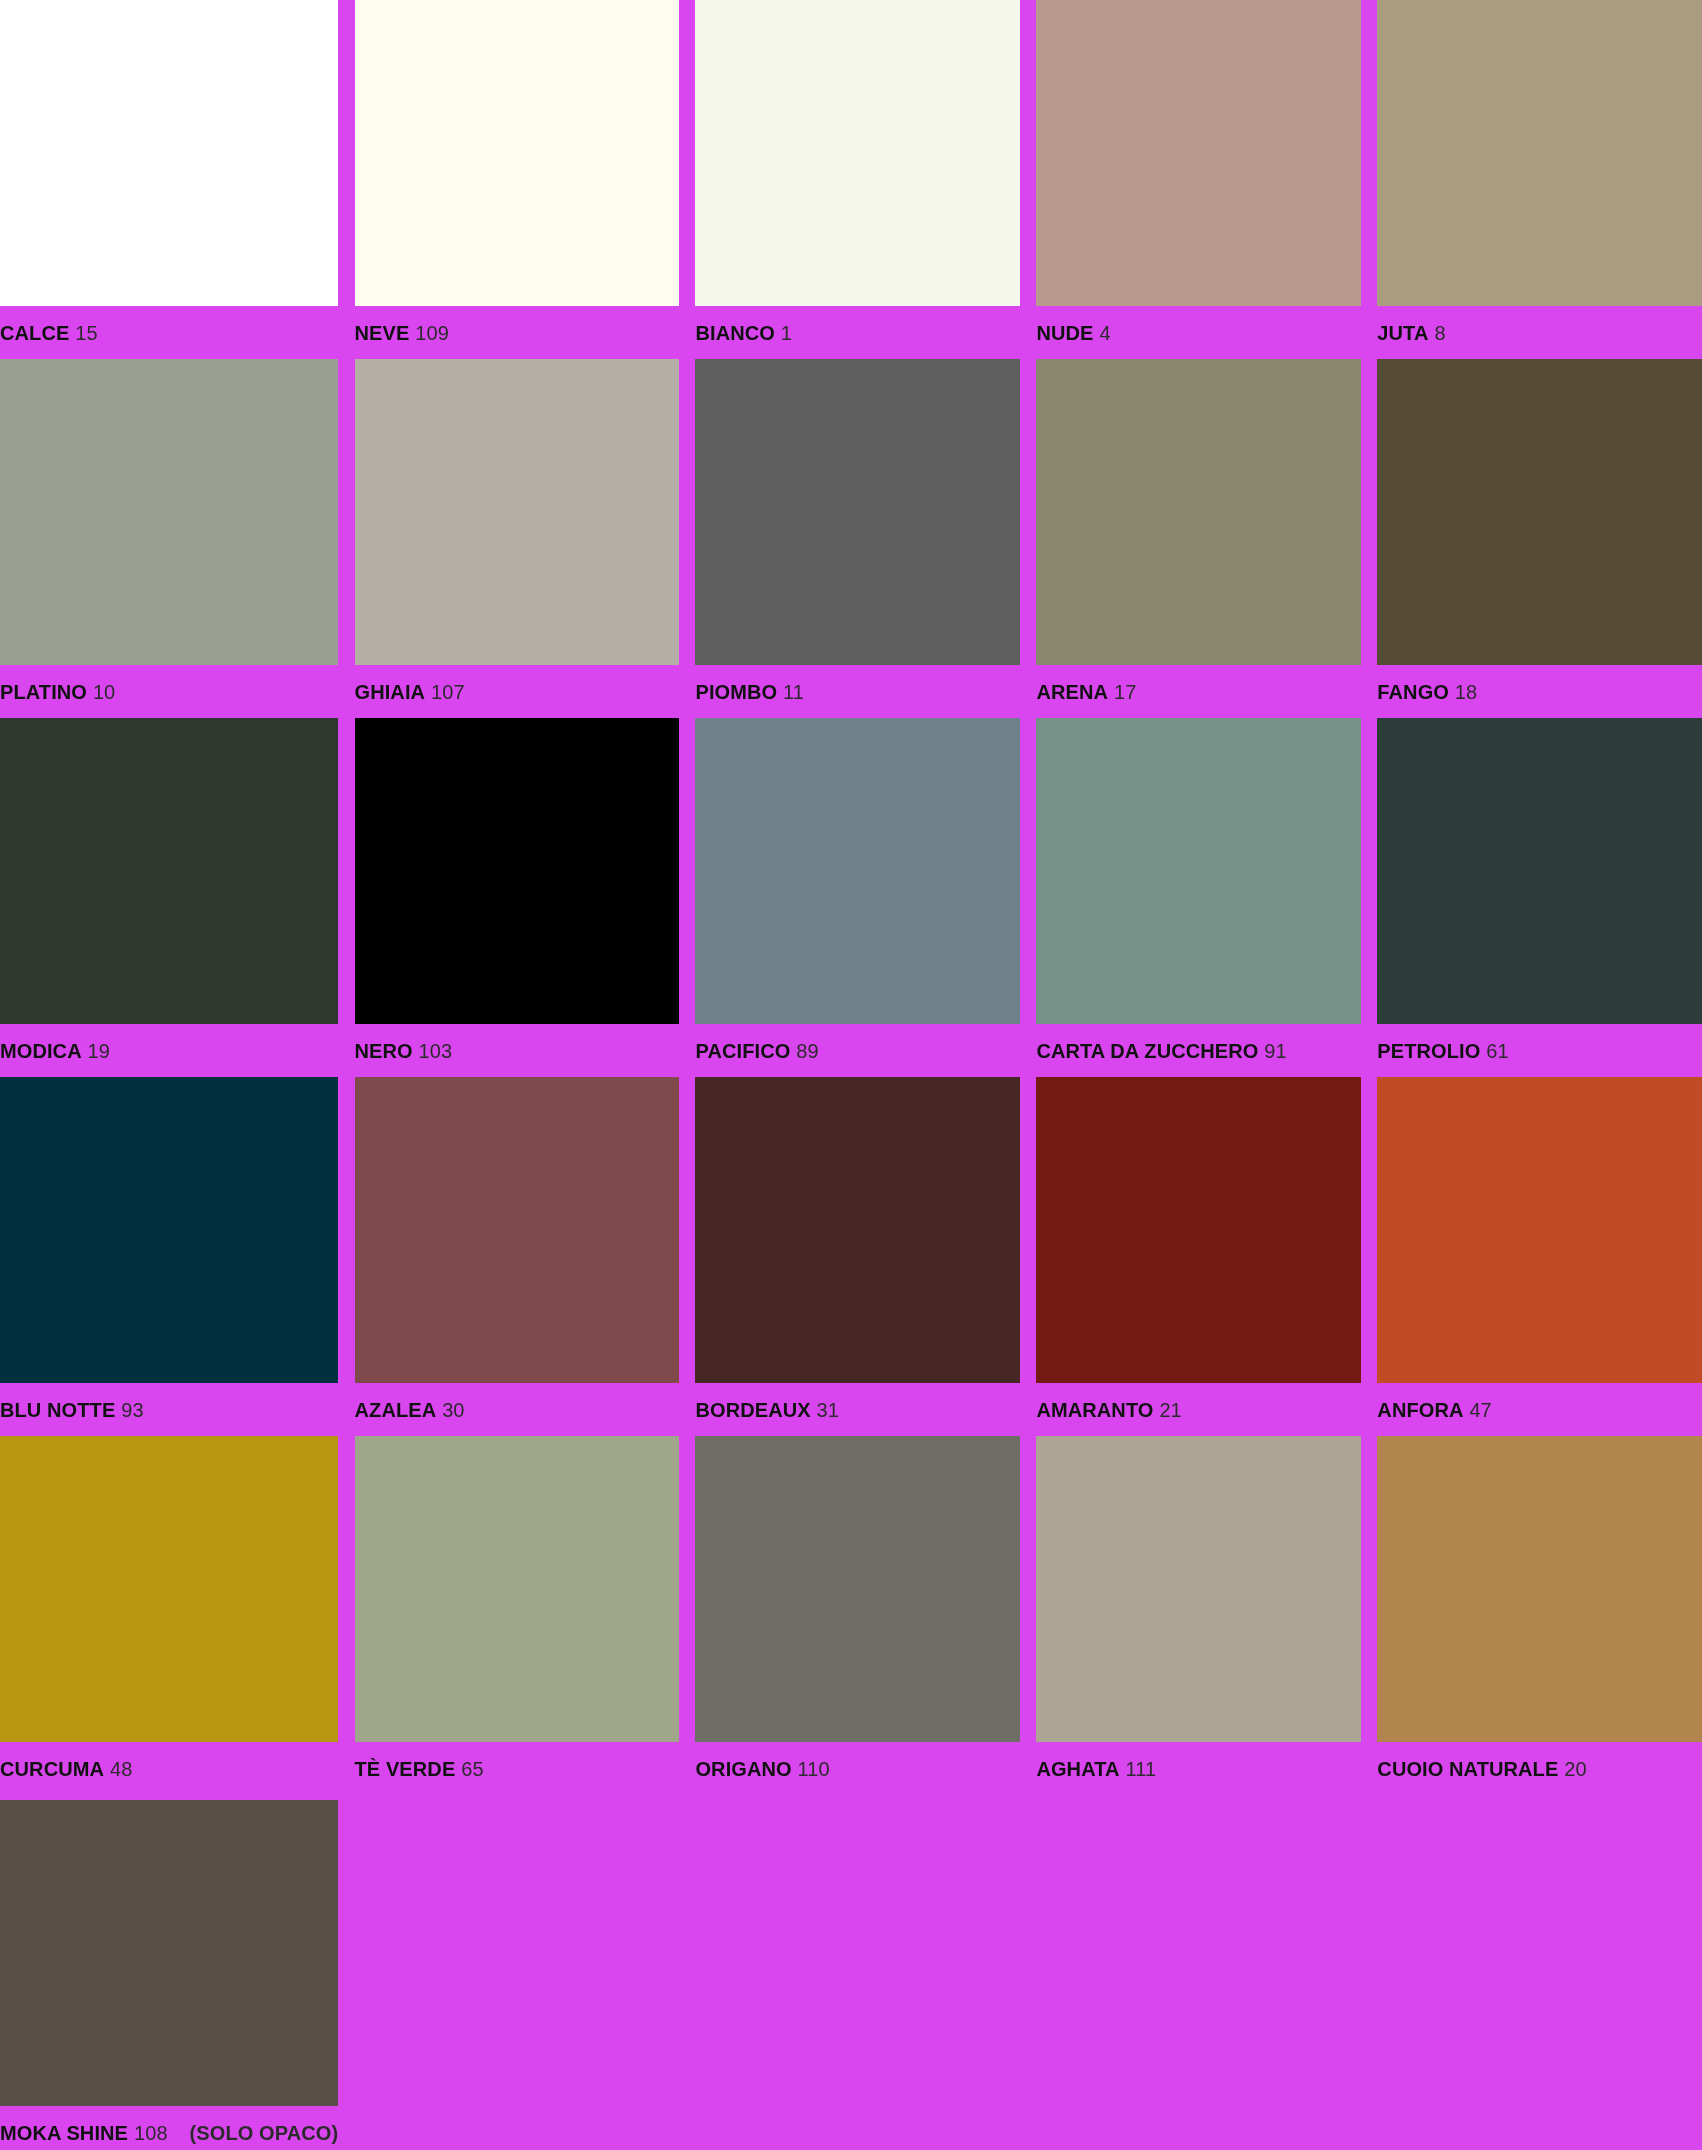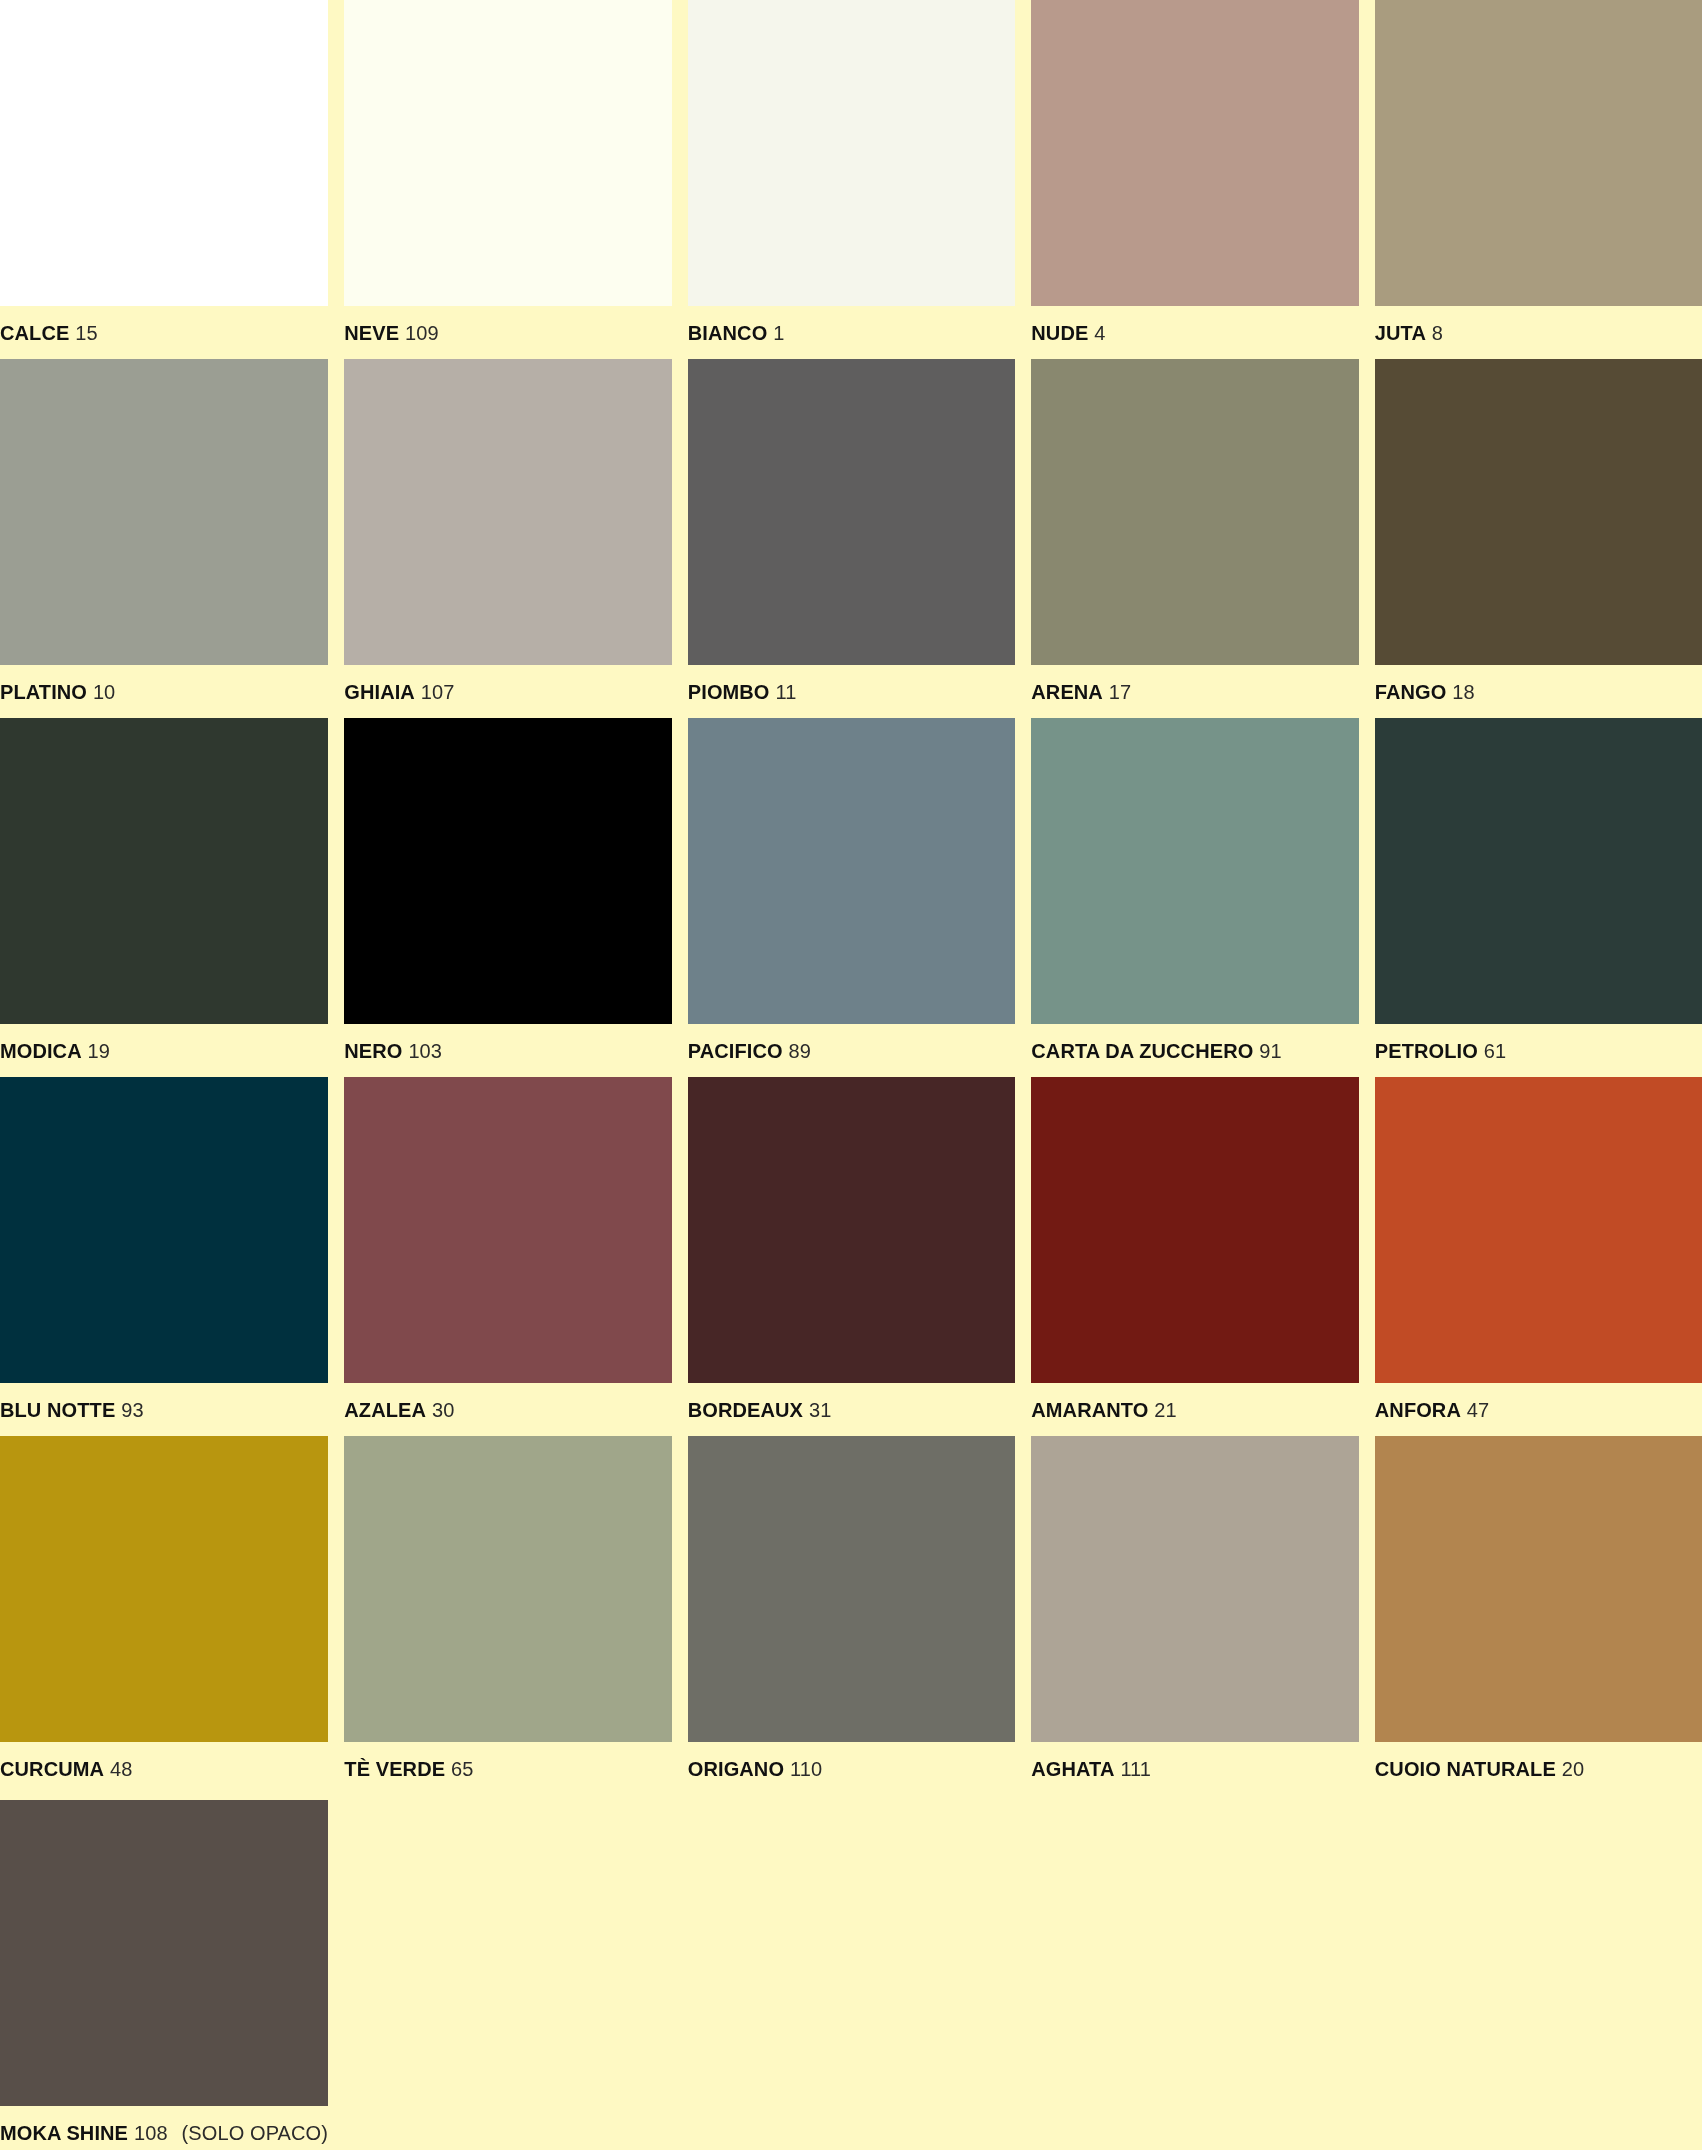--- a/index.html
+++ b/index.html
@@ -5,21 +5,21 @@
   * { box-sizing: border-box; margin: 0; padding: 0; }
 
   html, body {
     background: #ffffff;
     font-family: "Liberation Sans", sans-serif;
   }
 
   #palette-sheet {
     width: 1702px;
     height: 2151px;
-    background: #fef9c3;
+    background: #d946ef;
     position: relative;
     overflow: hidden;
   }
 
   .palette-grid {
     display: grid;
     grid-template-columns: repeat(5, 1fr);
     column-gap: 16.3px;
     row-gap: 0px;
     padding: 0;
@@ -65,23 +65,23 @@
     color: #111111;
   }
 
   .swatch-code {
     font-weight: normal;
     color: #2b2b2b;
     margin-left: 5.9px;
   }
 
   .swatch-note {
-    font-weight: normal;
+    font-weight: bold;
     color: #2b2b2b;
-    margin-left: 14px;
+    margin-left: 22px;
   }
 
   .swatch-cell.empty .swatch-label {
     visibility: hidden;
   }
 </style>
 </head>
 <body>
 
 <div id="palette-sheet">

